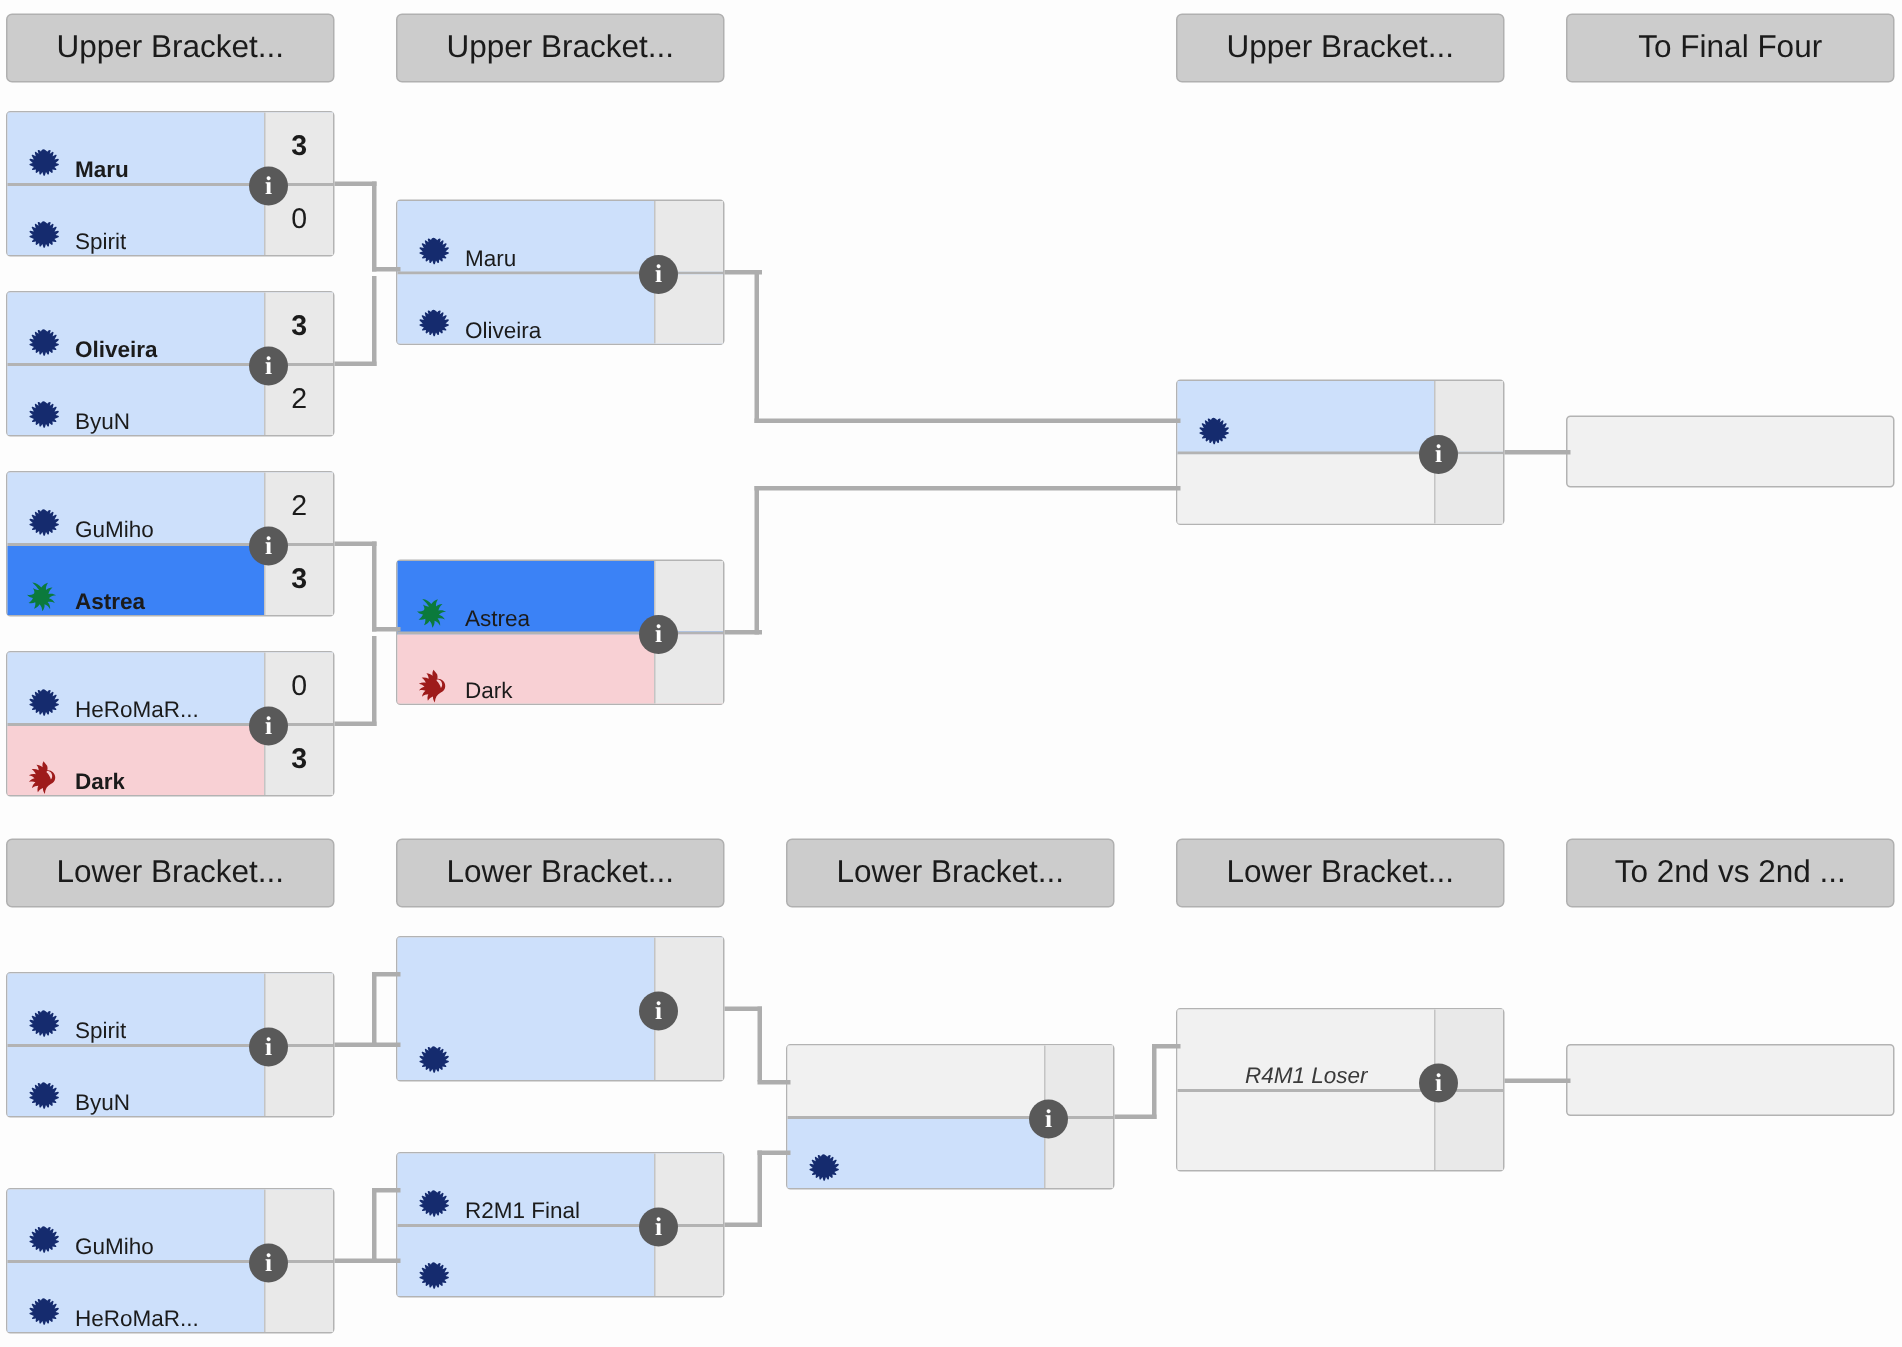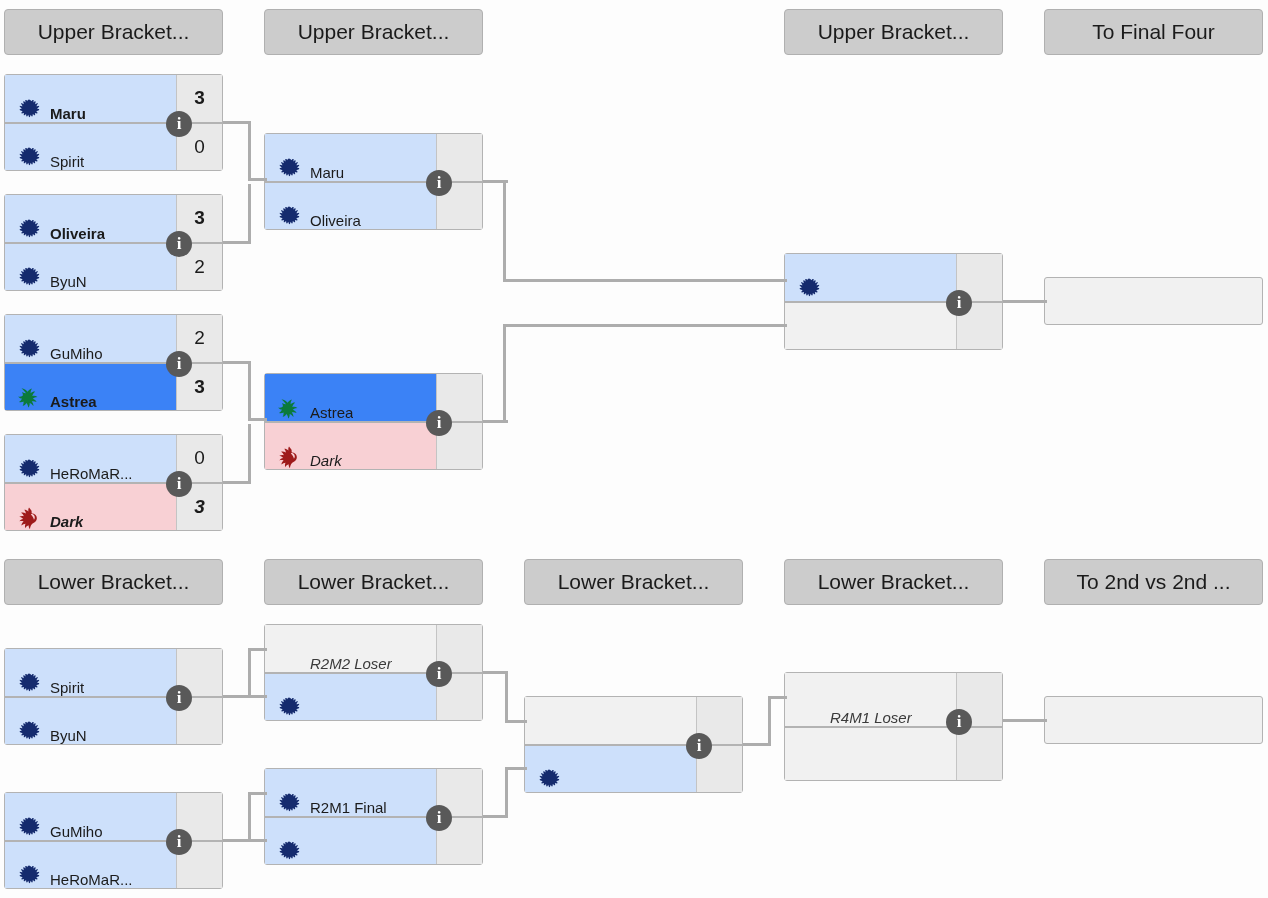--- a/index.html
+++ b/index.html
@@ -81,21 +81,21 @@
     white-space: nowrap;
     overflow: hidden;
     text-overflow: clip;
   }
   .winner .nm, .winner .opp-score { font-weight: bold; }
   .placeholder .nm { font-style: italic; color: #3a3a3a; }
 
   
   .bg-terran  { background: #cde0fb; }
   .bg-protoss { background: #3b82f6; }
-  .bg-zerg    { background: #f8d0d4; font-style: italic; }
+  .bg-zerg    { background: #f8d0d4; }
   .bg-empty   { background: #f1f1f1; }
 
   
   .race-icon {
     flex: 0 0 auto;
     width: 24px;
     height: 24px;
     display: block;
   }
   .race-icon.blank { visibility: hidden; }
@@ -386,27 +386,20 @@
             </svg>
             <span class="nm">HeRoMaR...</span>
           </div>
           <div class="opp-score"></div>
         </div>
       </div>
       <div class="info-badge" style="left: 161px; top: 35.5px;">i</div>
     </div>
     <div class="match" style="left: 264px; top: 624px; width: 219px; height: 97px;">
       <div class="match-inner">
-        <div class="opp top bg-empty placeholder">
-          <div class="opp-name">
-            <span class="race-icon blank"></span>
-            <span class="nm">R2M2 Loser</span>
-          </div>
-          <div class="opp-score"></div>
-        </div>
         <div class="opp bottom bg-terran">
           <div class="opp-name">
             <svg class="race-icon" viewBox="0 0 32 32" xmlns="http://www.w3.org/2000/svg">
               <path fill="#152b6e" d="M16 2c-1.2 0-1.9 1-2.3 2.2-.4-.9-1.2-1.6-2.1-1.6-.5 0-.8.4-.7.9l.7 2.6-2.3-1.7c-.5-.4-1.1 0-1 .6l.8 3.2-2.6-1.3c-.6-.3-1.2.3-.9.9l1.8 3.2-3-.5c-.7-.1-1.1.7-.6 1.2l2.7 2.5-2.4.6c-.7.2-.8 1.1-.1 1.4l3.5 1.5-1.5 1.6c-.5.5-.1 1.3.6 1.2l2.7-.4-.3 2.2c-.1.6.6 1 1.1.6l2-1.6.3 2.6c.1.7.9.9 1.3.3l1.3-2 .9 2.9c.2.7 1.2.7 1.4 0l.9-2.9 1.3 2c.4.6 1.2.4 1.3-.3l.3-2.6 2 1.6c.5.4 1.2 0 1.1-.6l-.3-2.2 2.7.4c.7.1 1.1-.7.6-1.2l-1.5-1.6 3.5-1.5c.7-.3.6-1.2-.1-1.4l-2.4-.6 2.7-2.5c.5-.5.1-1.3-.6-1.2l-3 .5 1.8-3.2c.3-.6-.3-1.2-.9-.9l-2.6 1.3.8-3.2c.1-.6-.5-1-1-.6l-2.3 1.7.7-2.6c.1-.5-.2-.9-.7-.9-.9 0-1.7.7-2.1 1.6C17.9 3 17.2 2 16 2z"></path>
             </svg>
             <span class="nm"></span>
           </div>
           <div class="opp-score"></div>
         </div>
       </div>

